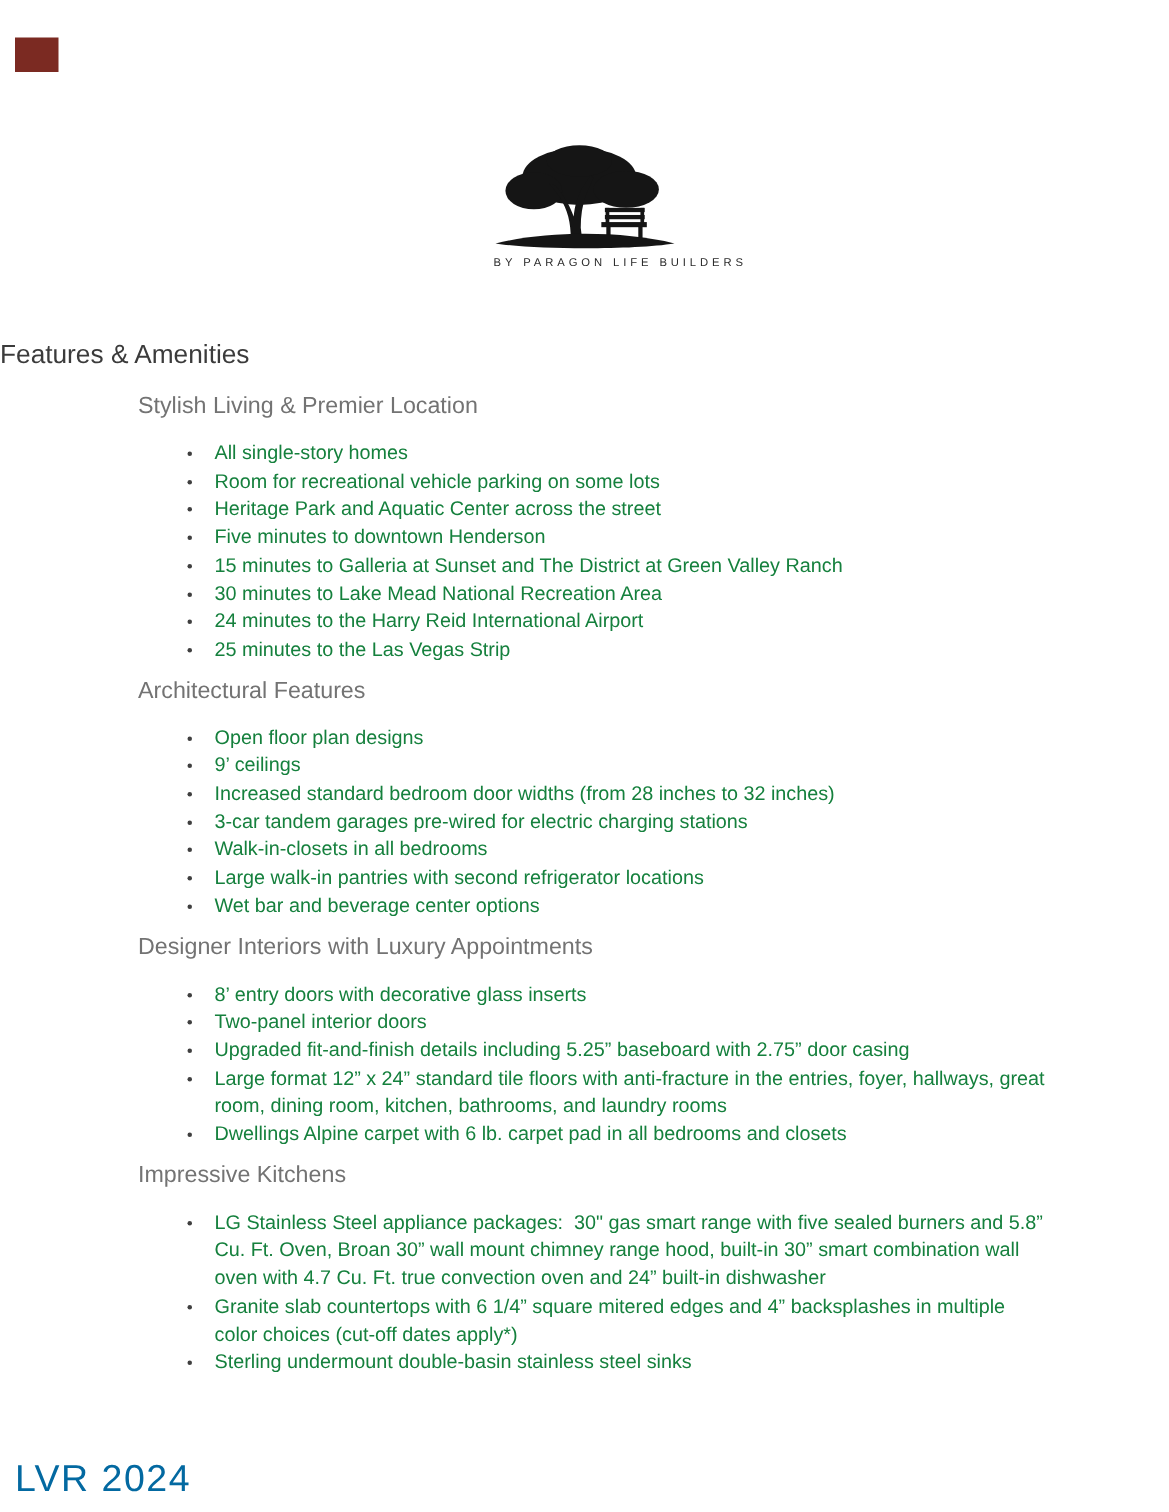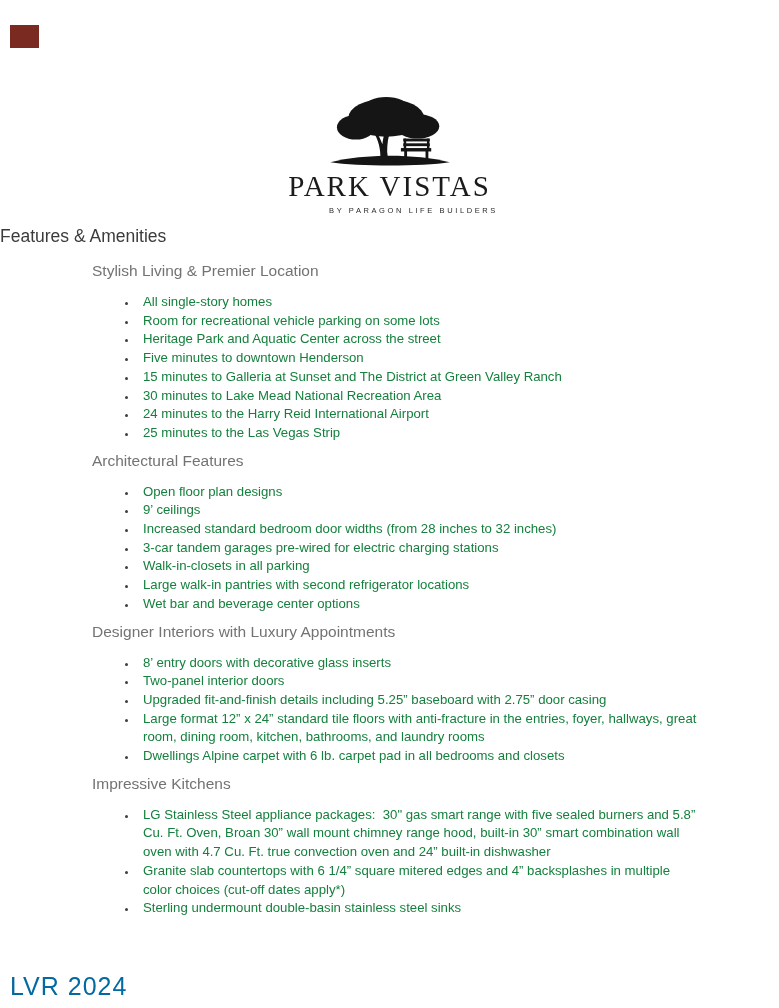--- a/index.html
+++ b/index.html
@@ -91,21 +91,20 @@
       <path d="M56 68 C56 56 54 48 48 38 L41 29 L45 30 C52 38 56 46 58 52 C59 44 60 40 64 32 L70 23 L72 25 L67 36 C64 44 63 52 63 60 L64 68 Z"></path>
       <rect x="80" y="46" width="28" height="3"></rect>
       <rect x="80" y="51" width="28" height="3"></rect>
       <rect x="80.5" y="46" width="2.6" height="12"></rect>
       <rect x="105" y="46" width="2.6" height="12"></rect>
       <rect x="77.5" y="56" width="32" height="3.6"></rect>
       <rect x="81" y="59" width="3" height="11"></rect>
       <rect x="103.5" y="59" width="3" height="11"></rect>
       <path d="M3 71 C 40 62, 92 62, 129 71 C 100 75.5, 32 75.5, 3 71 Z"></path>
     </svg>
-    <div class="brand">PARK VISTAS</div>
     <div class="tagline">BY PARAGON LIFE BUILDERS</div>
   </div>
 
   <div class="doc-title">Features &amp; Amenities</div>
 
   <div class="content">
 
     <h2>Stylish Living &amp; Premier Location</h2>
     <ul>
       <li>All single-story homes</li>
@@ -117,21 +116,21 @@
       <li>24 minutes to the Harry Reid International Airport</li>
       <li>25 minutes to the Las Vegas Strip</li>
     </ul>
 
     <h2>Architectural Features</h2>
     <ul>
       <li>Open floor plan designs</li>
       <li>9’ ceilings</li>
       <li>Increased standard bedroom door widths (from 28 inches to 32 inches)</li>
       <li>3-car tandem garages pre-wired for electric charging stations</li>
-      <li>Walk-in-closets in all parking</li>
+      <li>Walk-in-closets in all bedrooms</li>
       <li>Large walk-in pantries with second refrigerator locations</li>
       <li>Wet bar and beverage center options</li>
     </ul>
 
     <h2>Designer Interiors with Luxury Appointments</h2>
     <ul>
       <li>8’ entry doors with decorative glass inserts</li>
       <li>Two-panel interior doors</li>
       <li>Upgraded fit-and-finish details including 5.25” baseboard with 2.75” door casing</li>
       <li>Large format 12” x 24” standard tile floors with anti-fracture in the entries, foyer, hallways, great room, dining room, kitchen, bathrooms, and laundry rooms</li>

